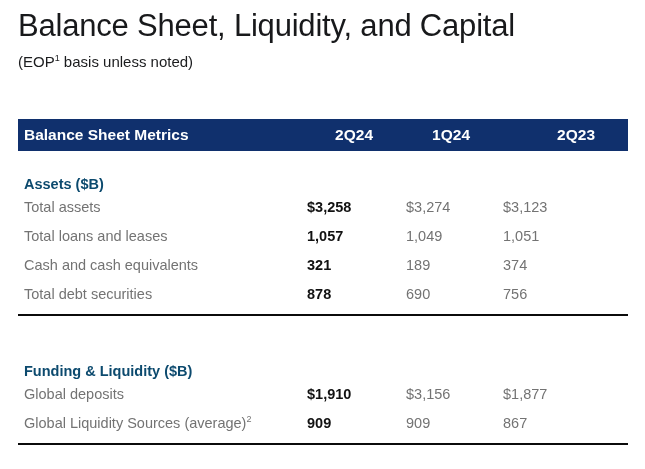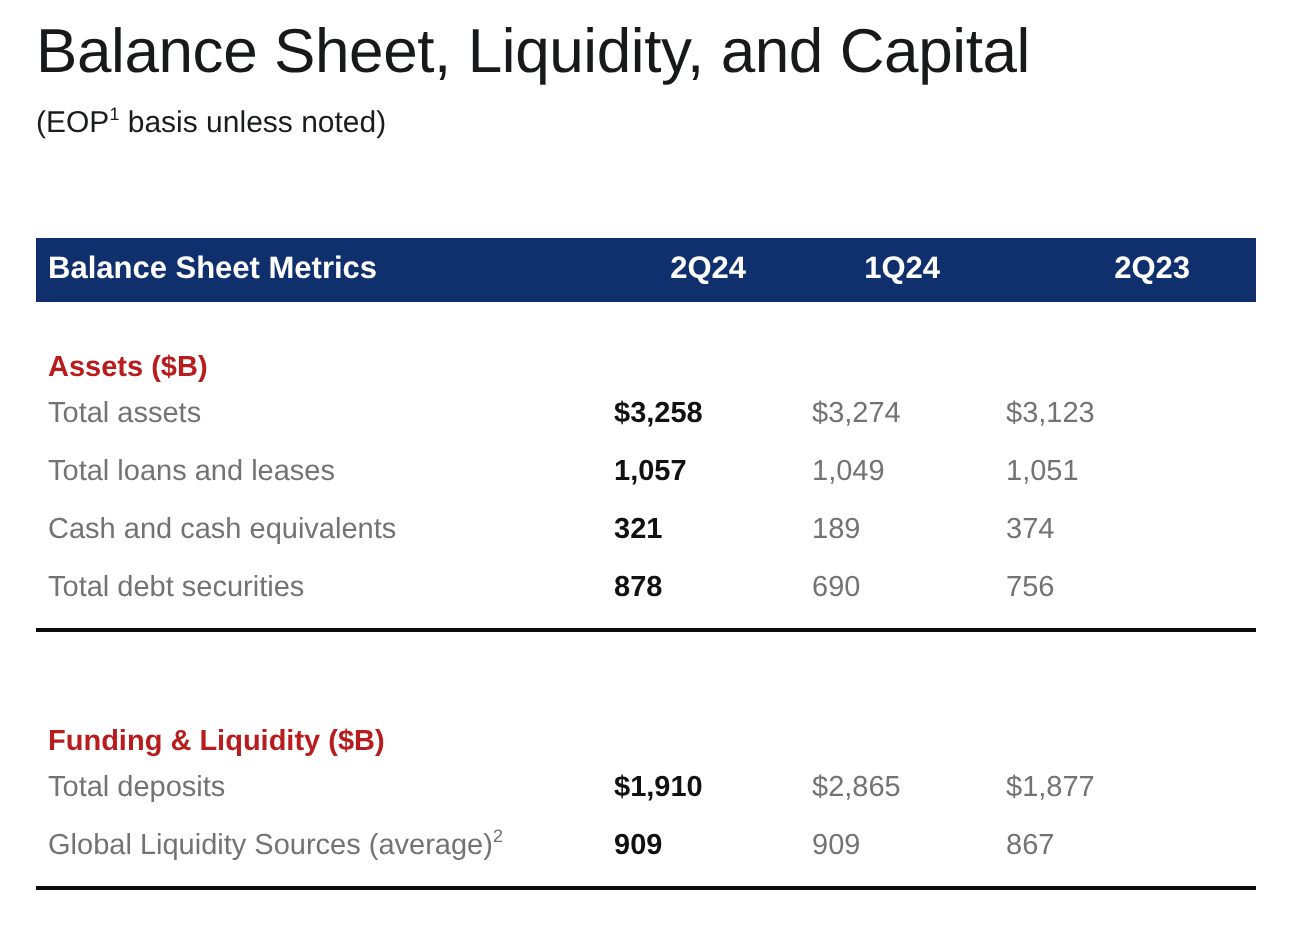--- a/index.html
+++ b/index.html
@@ -93,21 +93,21 @@
     text-align: right;
     padding-right: 33px;
   }
   th.head-val.v2 { padding-right: 33px; }
   th.head-val.v3 { padding-right: 33px; }
 
   
   td.section-head {
     font-size: 14.5px;
     font-weight: bold;
-    color: #b91c1c;
+    color: #0c4a6e;
     padding-left: 6px;
     height: 33px;
     padding-top: 8px;
     vertical-align: bottom;
   }
 
   
   tr.data-row td {
     height: 29px;
     font-size: 14.5px;
@@ -212,23 +212,23 @@
       </tr>
       <tr class="spacer-row">
         <td colspan="4"></td>
       </tr>
 
       <tr>
         <td class="section-head" colspan="4">Funding &amp; Liquidity ($B)</td>
       </tr>
 
       <tr class="data-row">
-        <td class="row-label"><span>Total deposits</span></td>
+        <td class="row-label"><span>Global deposits</span></td>
         <td class="row-val primary">$1,910</td>
-        <td class="row-val">$2,865</td>
+        <td class="row-val">$3,156</td>
         <td class="row-val">$1,877</td>
       </tr>
       <tr class="data-row">
         <td class="row-label"><span>Global Liquidity Sources (average)</span><sup>2</sup></td>
         <td class="row-val primary">909</td>
         <td class="row-val">909</td>
         <td class="row-val">867</td>
       </tr>
 
       <tr class="rule-row">

